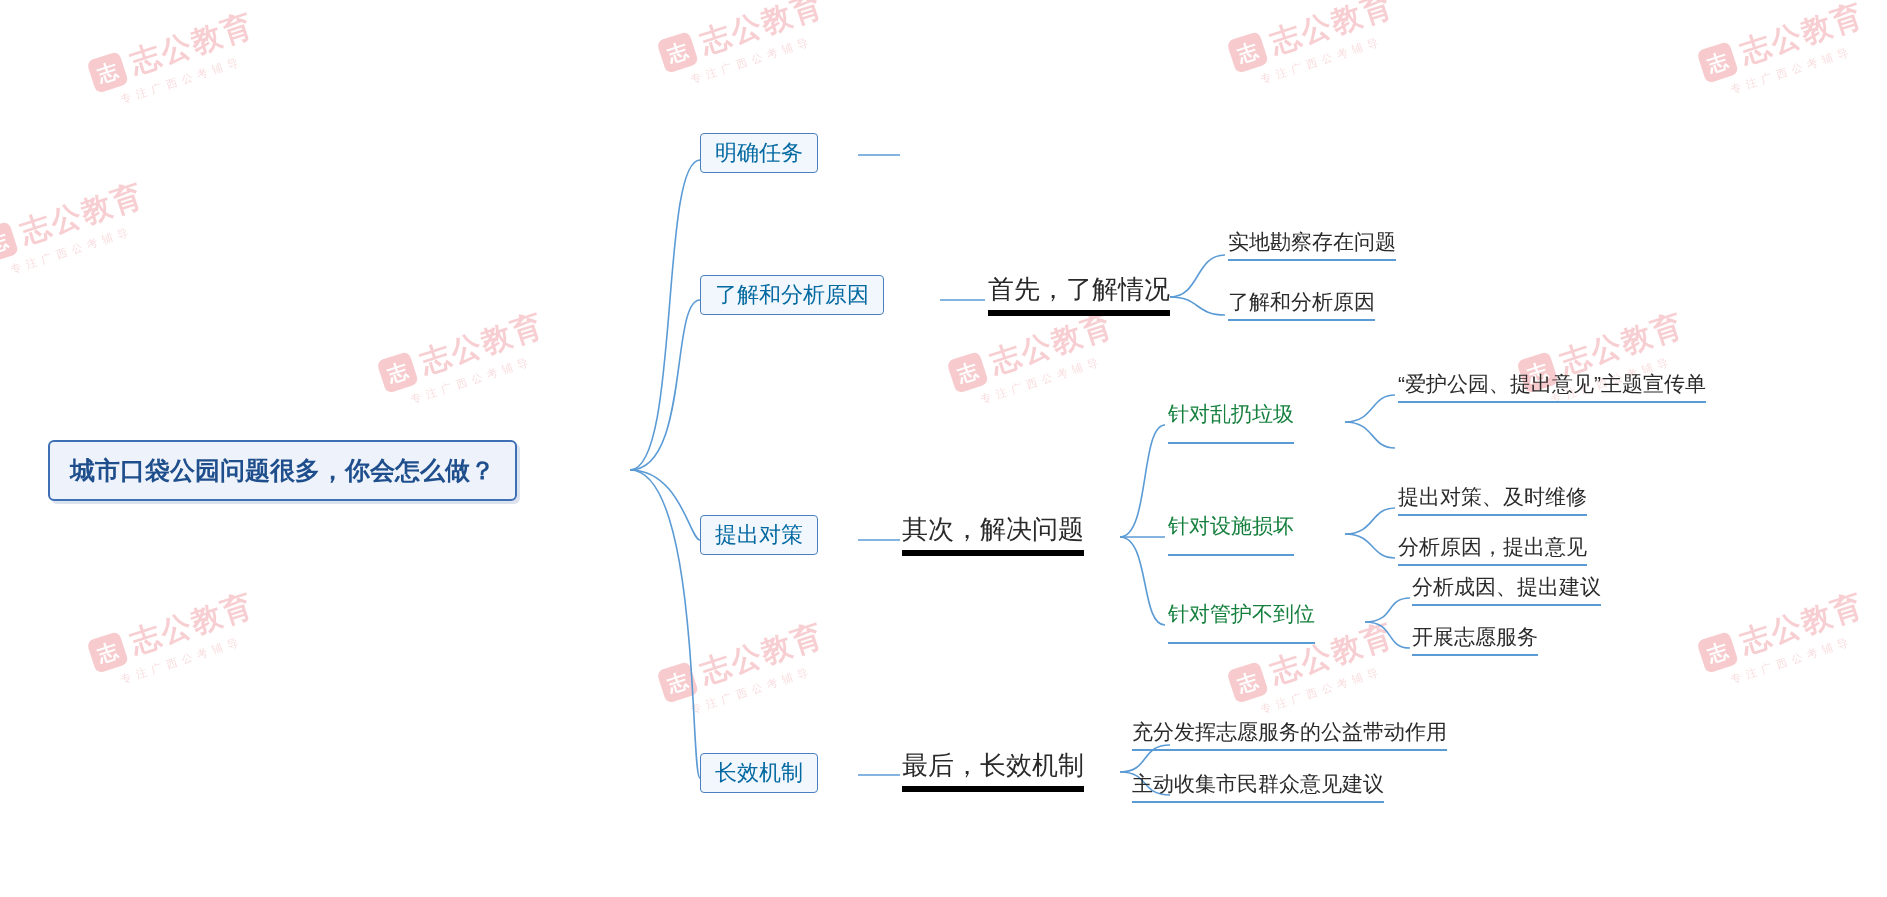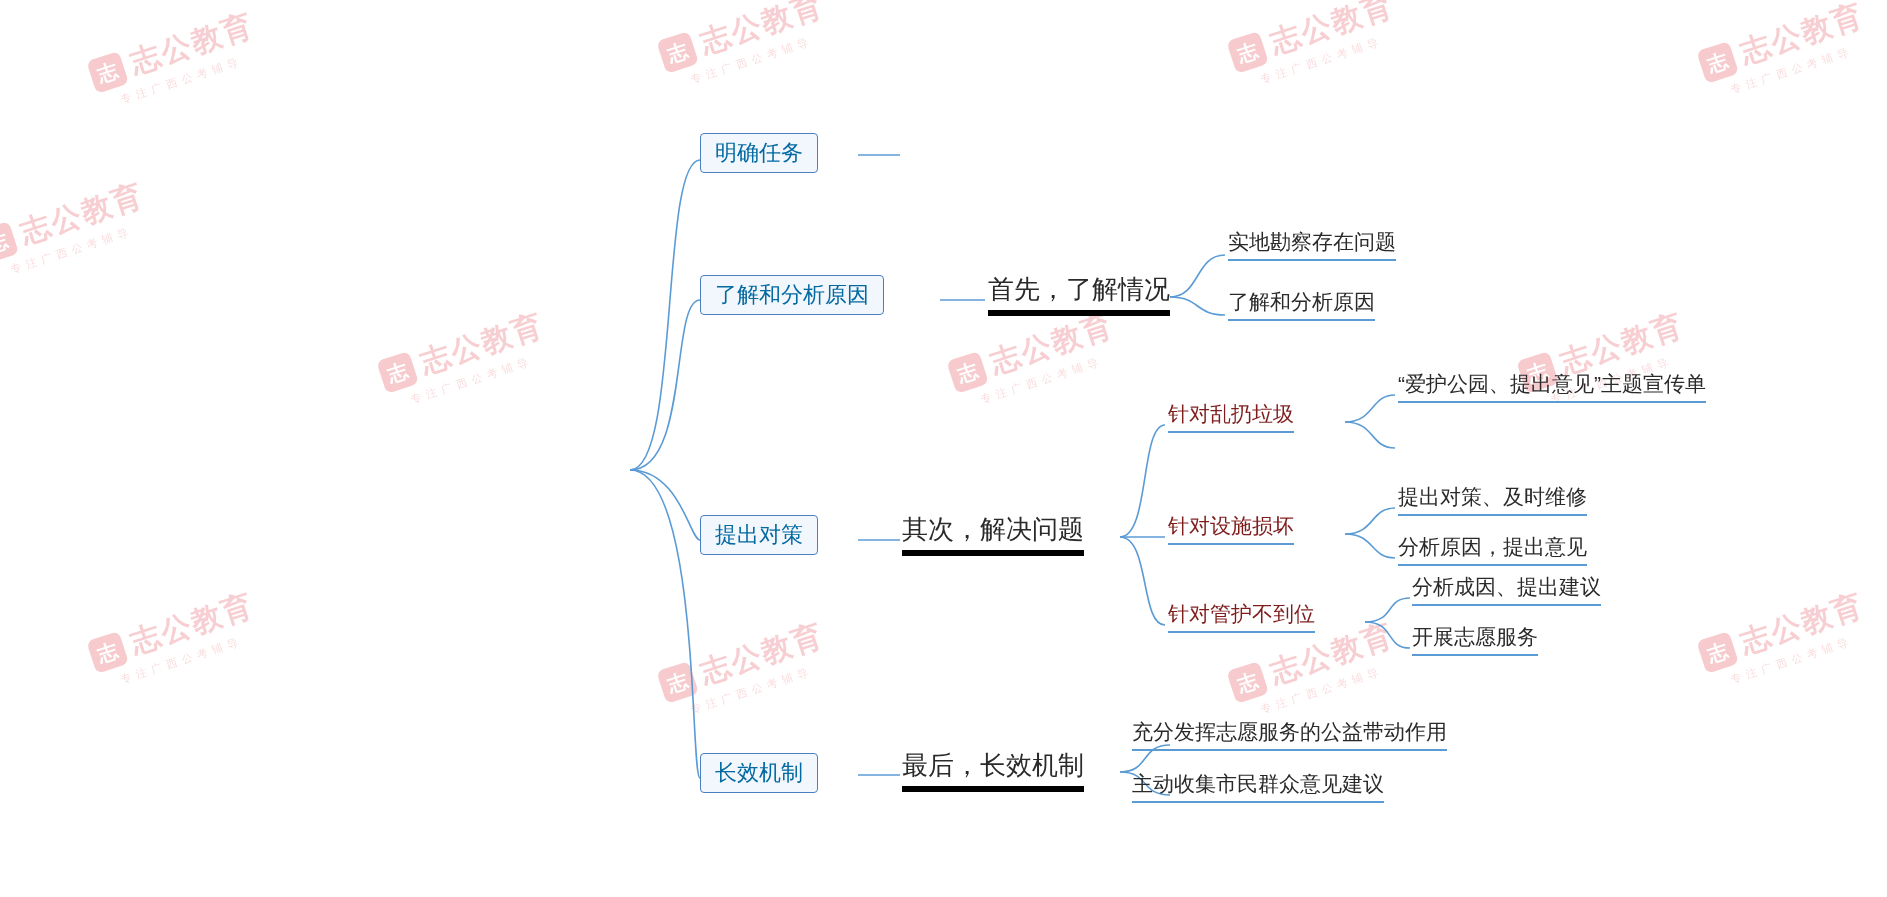--- a/index.html
+++ b/index.html
@@ -108,22 +108,22 @@
   .l2-node {
     font-size: 26px;
     color: #2a2a2a;
     padding-bottom: 3px;
     border-bottom: 6px solid #000000;
   }
 
   
   .l3-node {
     font-size: 21px;
-    color: #7f1d1d;
-    padding-bottom: 3px;
+    color: #15803d;
+    padding-bottom: 14px;
     border-bottom: 2px solid #5b9bd5;
   }
 
   
   .leaf-node {
     font-size: 21px;
     color: #2a2a2a;
     padding-bottom: 3px;
     border-bottom: 2px solid #5b9bd5;
   }
@@ -253,20 +253,21 @@
       <path d="M 1365 622 C 1395 622 1385 598 1410 598"></path>
       <path d="M 1365 622 C 1395 622 1385 648 1410 648"></path>
 
       <path d="M 858 775 L 900 775"></path>
 
       <path d="M 1120 772 C 1150 772 1140 745 1170 745"></path>
       <path d="M 1120 772 C 1150 772 1140 795 1170 795"></path>
     </g>
   </svg>
 
+  <div class="node root-node" style="left:48px; top:440px;">城市口袋公园问题很多，你会怎么做？</div>
 
   <div class="node l1-node" style="left:700px; top:133px;">明确任务</div>
   <div class="node l1-node" style="left:700px; top:275px;">了解和分析原因</div>
   <div class="node l1-node" style="left:700px; top:515px;">提出对策</div>
   <div class="node l1-node" style="left:700px; top:753px;">长效机制</div>
 
 
   <div class="node l2-node" style="left:988px; top:272px;">首先，了解情况</div>
   <div class="node leaf-node" style="left:1228px; top:228px;">实地勘察存在问题</div>
   <div class="node leaf-node" style="left:1228px; top:288px;">了解和分析原因</div>

